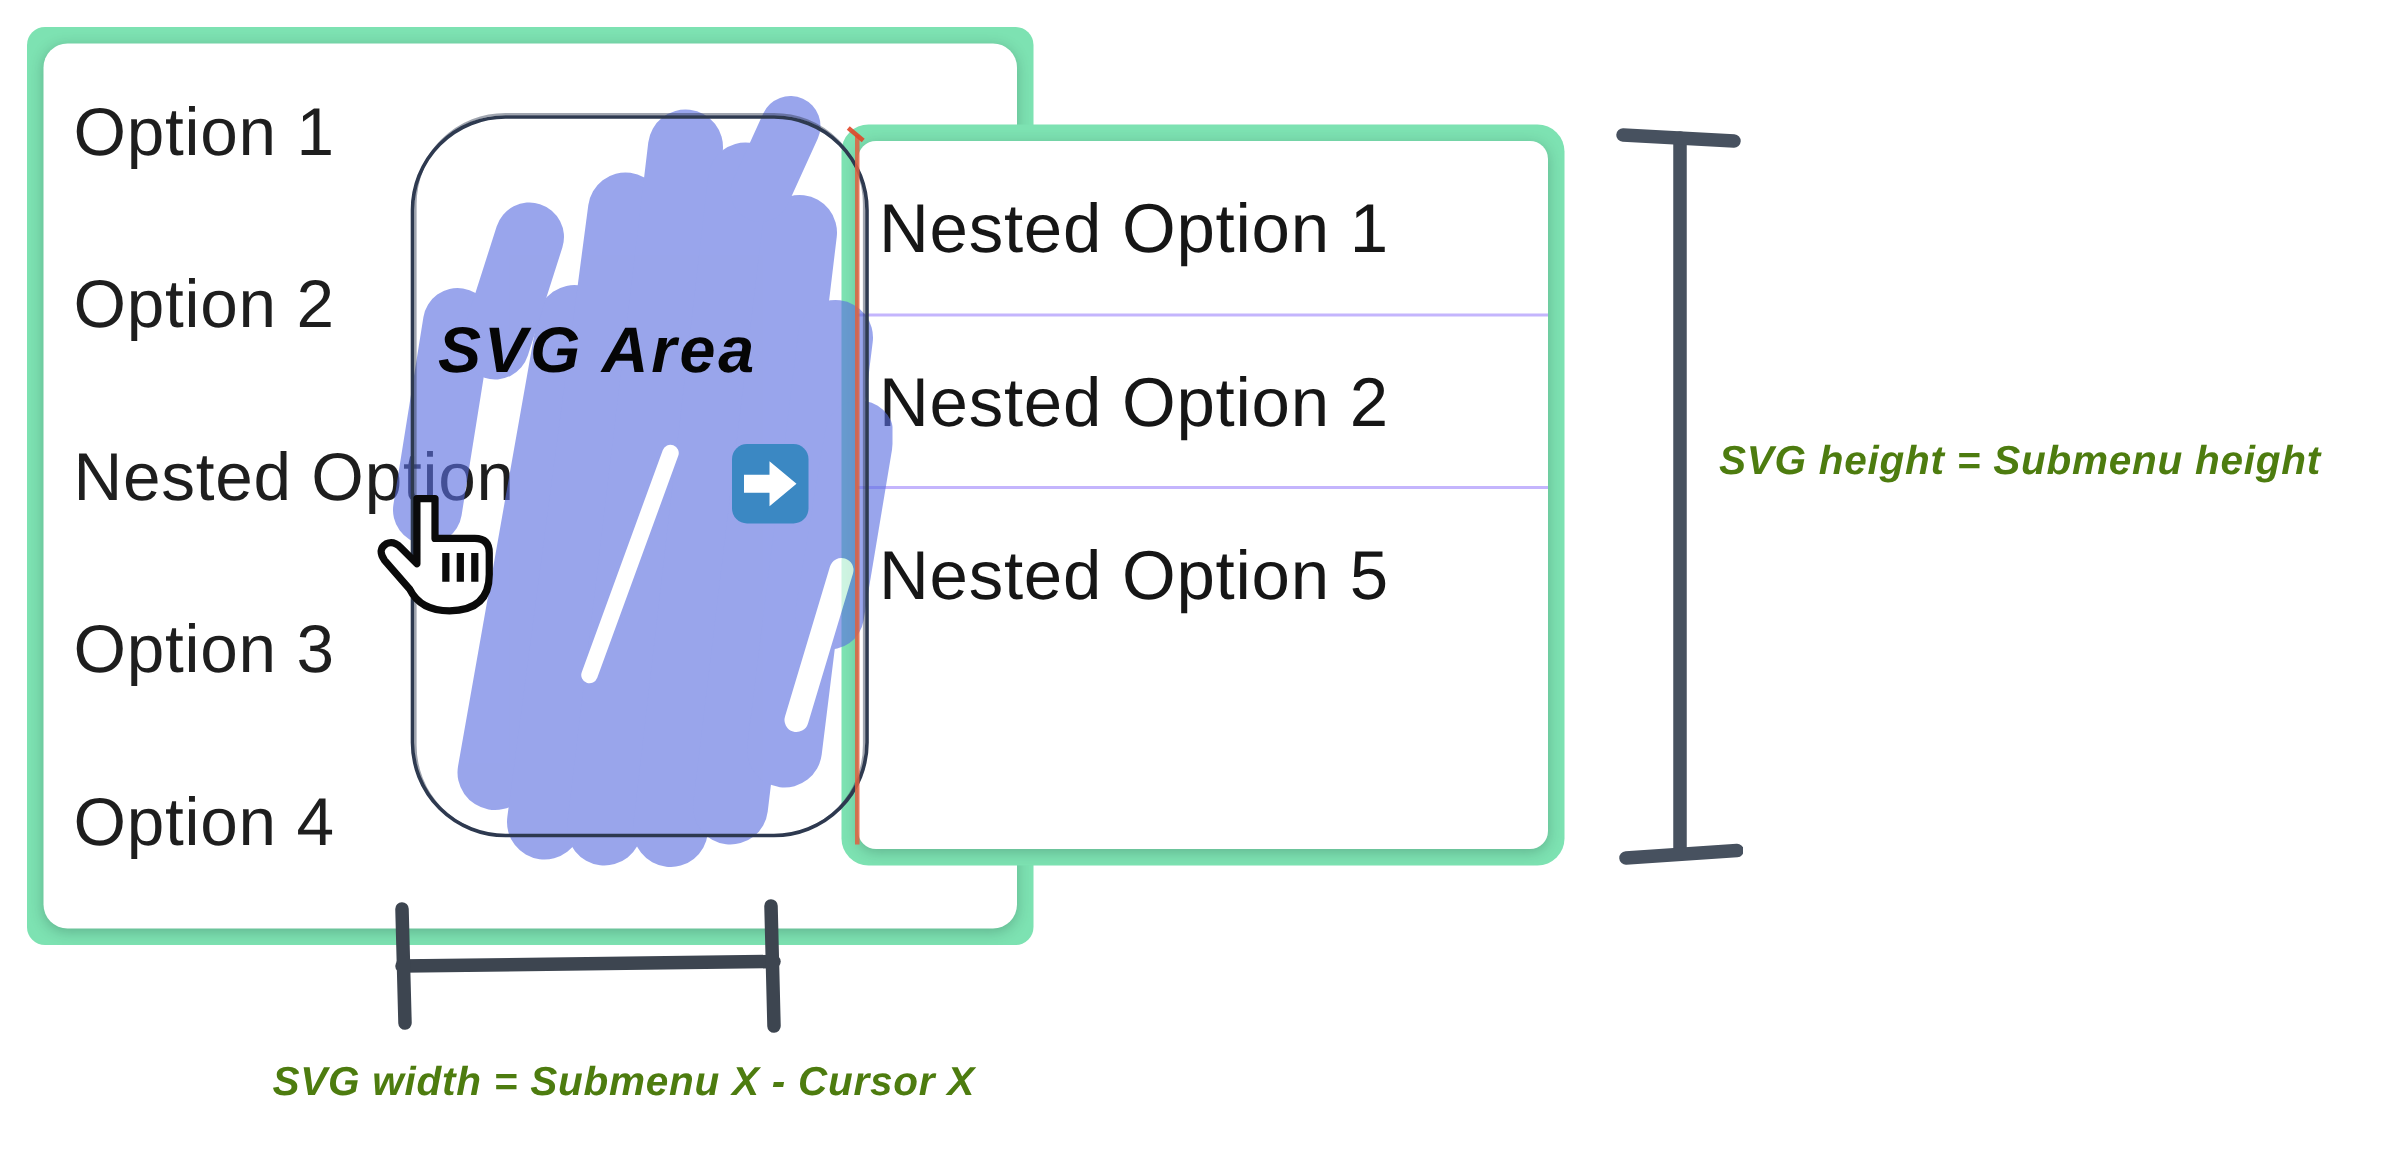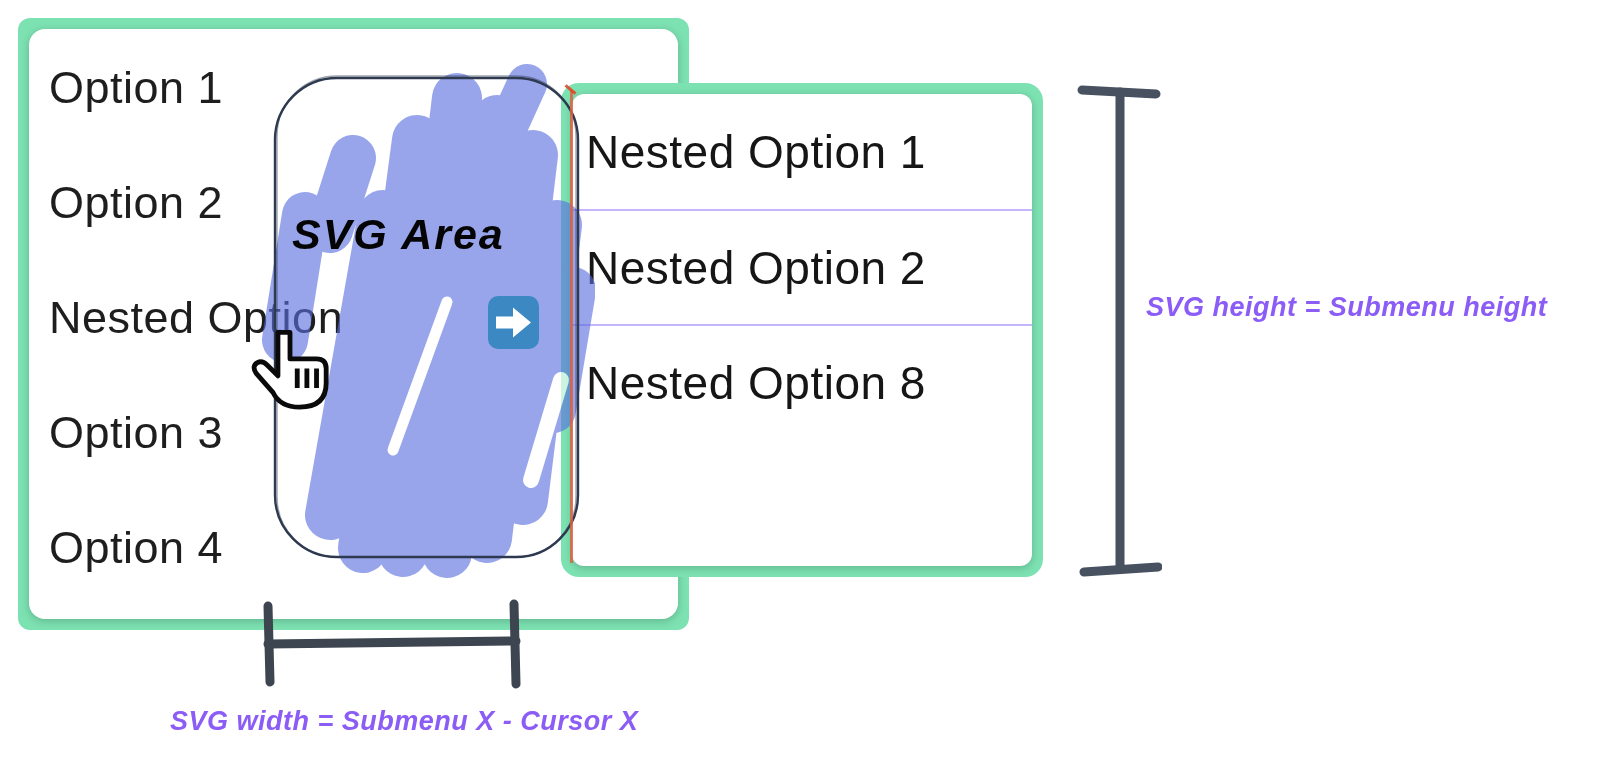--- a/index.html
+++ b/index.html
@@ -107,27 +107,27 @@
 
   
   .ruler { position: absolute; z-index: 3; }
   .ruler-v { left: 1076px; top: 80px; width: 86px; height: 500px; }
   .ruler-h { left: 256px; top: 598px; width: 272px; height: 92px; }
   .annotation {
     position: absolute;
     font-size: 27px;
     font-style: italic;
     font-weight: 600;
-    color: #8b5cf6;
+    color: #4d7c0f;
     letter-spacing: 0.5px;
     white-space: nowrap;
     z-index: 3;
   }
   .annotation-height { left: 1146px; top: 292px; }
-  .annotation-width  { left: 170px; top: 706px; width: 480px; text-align: left; }
+  .annotation-width  { left: 170px; top: 706px; width: 480px; text-align: right; }
 </style>
 </head>
 <body>
 
 <div id="canvas">
 
   <div class="menu-panel menu-main">
     <div class="menu-inner">
       <div class="menu-item">
         <span>Option 1</span>
@@ -149,21 +149,21 @@
 
   <div class="menu-panel menu-sub">
     <div class="menu-inner">
       <div class="menu-item">
         <span>Nested Option 1</span>
       </div>
       <div class="menu-item">
         <span>Nested Option 2</span>
       </div>
       <div class="menu-item">
-        <span>Nested Option 8</span>
+        <span>Nested Option 5</span>
       </div>
     </div>
   </div>
 
   <div class="edge-line"></div>
   <div class="edge-tick"></div>
 
   <svg class="safe-area" viewBox="0 0 360 535" xmlns="http://www.w3.org/2000/svg">
     <g opacity="0.62" fill="none" stroke="#5b6fe0" stroke-linecap="round">
       <path d="M95 465 L148 165" stroke-width="50"></path>

